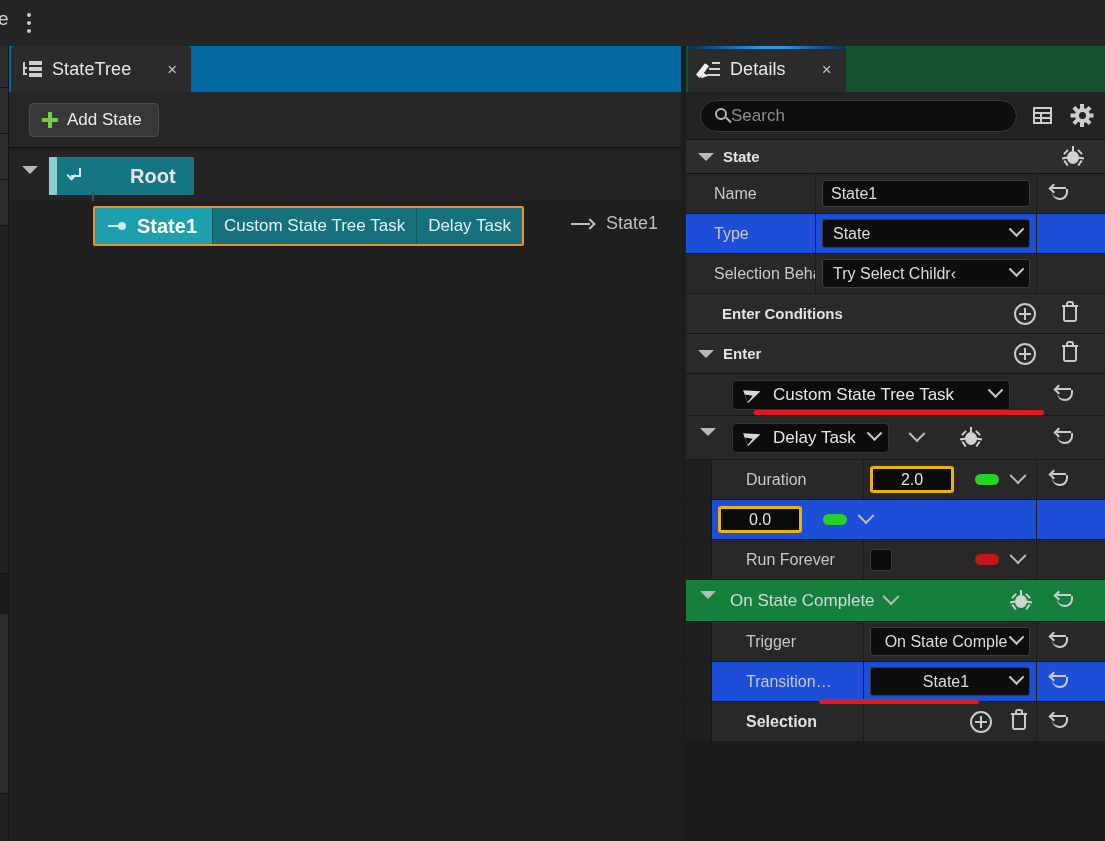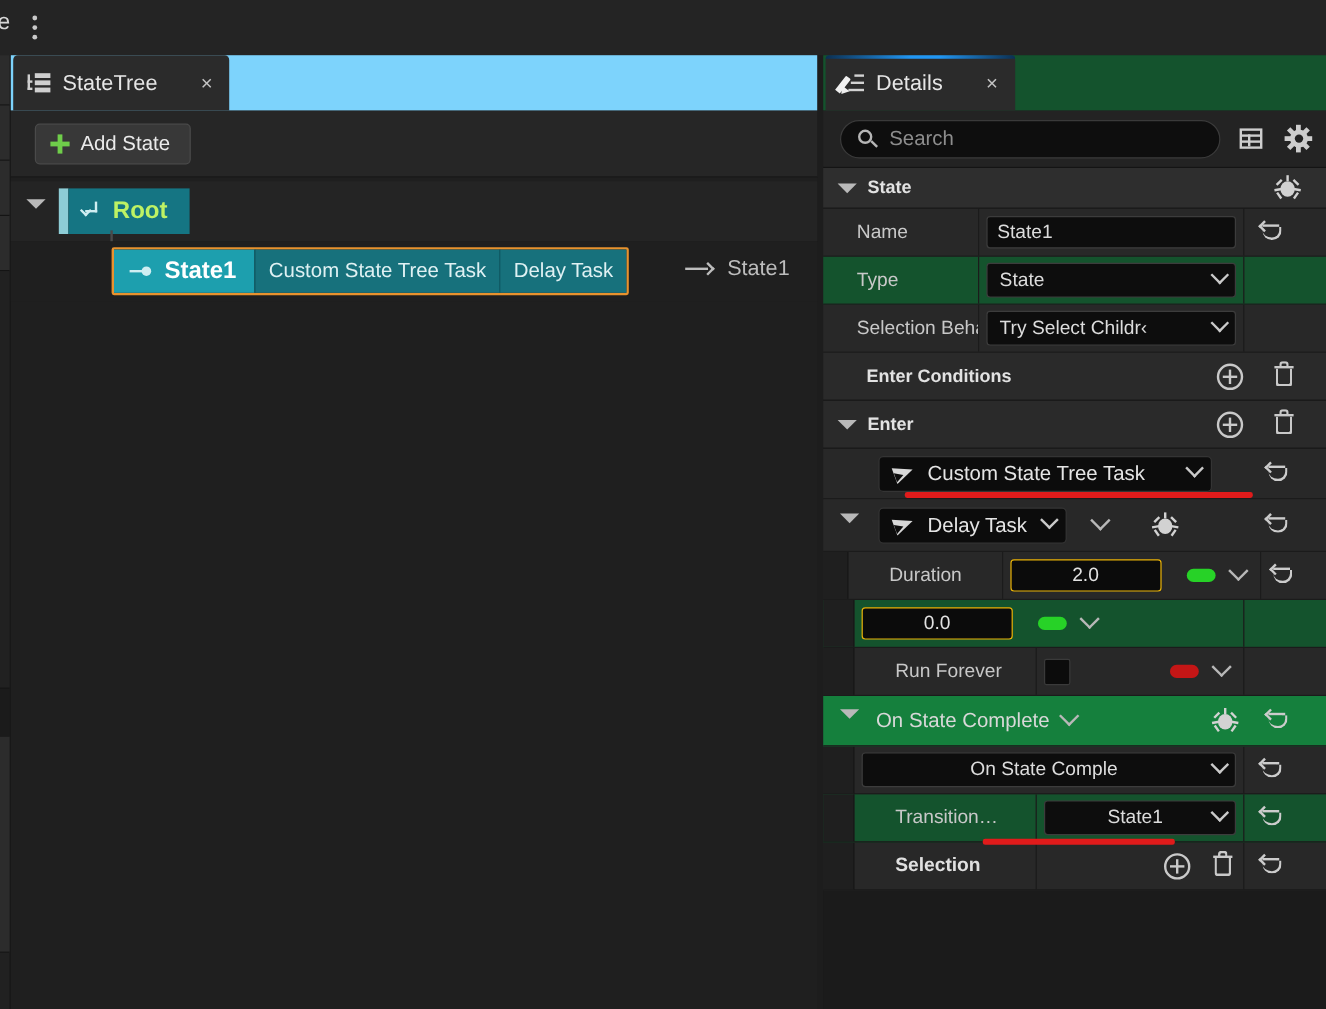--- a/index.html
+++ b/index.html
@@ -33,21 +33,21 @@
     position: absolute; left: 0; top: 46px; width: 9px; height: 795px;
     background: #212121; border-right: 1px solid #151515;
   }
   .leftstrip .seg { width: 100%; background: #2c2c2c; border-bottom: 1px solid #141414; }
 
   
   .st-panel {
     position: absolute; left: 9px; top: 46px; width: 672px; height: 795px;
     background: #1e1e1e;
   }
-  .tabstrip { position: relative; height: 46px; background: #7dd3fc; }
+  .tabstrip { position: relative; height: 46px; background: #0369a1; }
   .tab {
     position: absolute; left: 2px; top: 0; height: 46px;
     display: flex; align-items: center; gap: 10px;
     padding: 0 14px 0 12px; background: #2b2b2b;
     border-top-left-radius: 4px; border-top-right-radius: 4px;
     cursor: pointer;
   }
   .tab-title { font-size: 18px; color: #e6e6e6; letter-spacing: .1px; }
   .tab-close {
     font-size: 17px; color: #c4c4c4; margin-left: 26px;
@@ -97,21 +97,21 @@
 
   .node {
     position: absolute; display: flex; align-items: stretch; height: 38px;
   }
   .node-root { left: 40px; top: 6px; border-radius: 1px; }
   .node-root .edge { width: 8px; background: #8ecdd6; }
   .node-root .body {
     display: flex; align-items: center; gap: 10px;
     background: #157583; padding: 0 18px 0 10px;
   }
-  .node-root .lbl { font-size: 20px; font-weight: bold; color: #bef264; }
+  .node-root .lbl { font-size: 20px; font-weight: bold; color: #e5e5e5; margin-left: 36px; }
 
   .connector-v {
     position: absolute; left: 83px; top: 44px; width: 2px; height: 24px; background: #4a4a4a;
   }
   .connector-h {
     position: absolute; left: 83px; top: 66px; width: 18px; height: 2px; background: #4a4a4a;
   }
 
   .node-state {
     left: 84px; top: 5px; height: 40px;
@@ -184,21 +184,21 @@
     border-left: 4px solid transparent; border-right: 4px solid transparent;
     border-top: 6px solid #f0f0f0; transform: rotate(38deg);
   }
 
   .det-searchbar {
     height: 48px; background: #232323; display: flex; align-items: center;
     padding: 0 8px 0 14px; gap: 10px; border-bottom: 1px solid #141414;
   }
   .searchbox {
     flex: 1; height: 32px; background: #0e0e0e; border: 1px solid #3a3a3a;
-    border-radius: 16px; display: flex; align-items: center; padding: 0 14px; gap: 10px;
+    border-radius: 16px; display: flex; align-items: center; padding: 0 14px; 
   }
   .mag { position: relative; width: 16px; height: 16px; }
   .mag .c {
     position: absolute; left: 0; top: 0; width: 12px; height: 12px;
     border: 2px solid #b6b6b6; border-radius: 50%;
   }
   .mag .h {
     position: absolute; left: 10px; top: 11px; width: 7px; height: 2px;
     background: #b6b6b6; transform: rotate(45deg);
   }
@@ -225,42 +225,42 @@
     display: flex; align-items: center; padding-left: 12px; gap: 9px;
   }
   .cat-row.sub { background: #2a2a2a; }
   .cat-label { font-size: 15px; font-weight: bold; color: #e2e2e2; }
   .cat-spacer { flex: 1; }
 
   .prop-row {
     height: 40px; background: #282828; border-bottom: 1px solid #1b1b1b;
     display: flex; align-items: stretch;
   }
-  .prop-row.alt { background: #14532d; }
+  .prop-row.alt { background: #1d4ed8; }
   .prop-indent { width: 26px; background: #1f1f1f; border-right: 1px solid #171717; }
   .prop-name {
     width: 130px; display: flex; align-items: center; padding-left: 28px;
     font-size: 16px; color: #c8c8c8; border-right: 1px solid #1b1b1b;
     white-space: nowrap; overflow: hidden;
   }
   .prop-name.bold { font-weight: bold; color: #e0e0e0; }
   .prop-val { flex: 1; display: flex; align-items: center; padding: 0 6px; gap: 7px; position: relative; }
   .prop-revert {
     width: 47px; display: flex; align-items: center; justify-content: center;
     border-left: 1px solid #1b1b1b; cursor: pointer;
   }
   .prop-tail { width: 22px; }
 
   .txt-field {
     flex: 1; height: 27px; background: #0d0d0d; border: 1px solid #3c3c3c;
     border-radius: 3px; display: flex; align-items: center; padding: 0 8px;
     font-size: 16px; color: #dcdcdc;
   }
   .num-field {
-    width: 126px; height: 27px; background: #0b0b0b; border: 1px solid #eab308;
+    width: 84px; height: 27px; background: #0b0b0b; border: 3px solid #eab308;
     border-radius: 3px; display: flex; align-items: center; justify-content: center;
     font-size: 16px; color: #e2e2e2;
   }
   .combo {
     flex: 1; height: 29px; background: #0d0d0d; border: 1px solid #3c3c3c;
     border-radius: 3px; display: flex; align-items: center; padding: 0 7px 0 10px;
     font-size: 16px; color: #dcdcdc; cursor: pointer; overflow: hidden;
   }
   .combo .ctext { flex: 1; white-space: nowrap; overflow: hidden; }
   .combo.center .ctext { text-align: center; }
@@ -665,20 +665,21 @@
       </span>
       <span class="undo" style="margin-right:30px">
           <i class="top"></i>
           <i class="arc"></i>
           <i class="hd"></i>
         </span>
     </div>
 
     <div class="prop-row">
       <div class="prop-indent"></div>
+      <div class="prop-name" style="width:152px;padding-left:34px">Trigger</div>
       <div class="prop-val">
         <div class="combo center">
           <span class="ctext">On State Comple</span>
           <span class="chev"></span>
         </div>
       </div>
       <div class="prop-revert">
         <span class="undo">
             <i class="top"></i>
             <i class="arc"></i>

